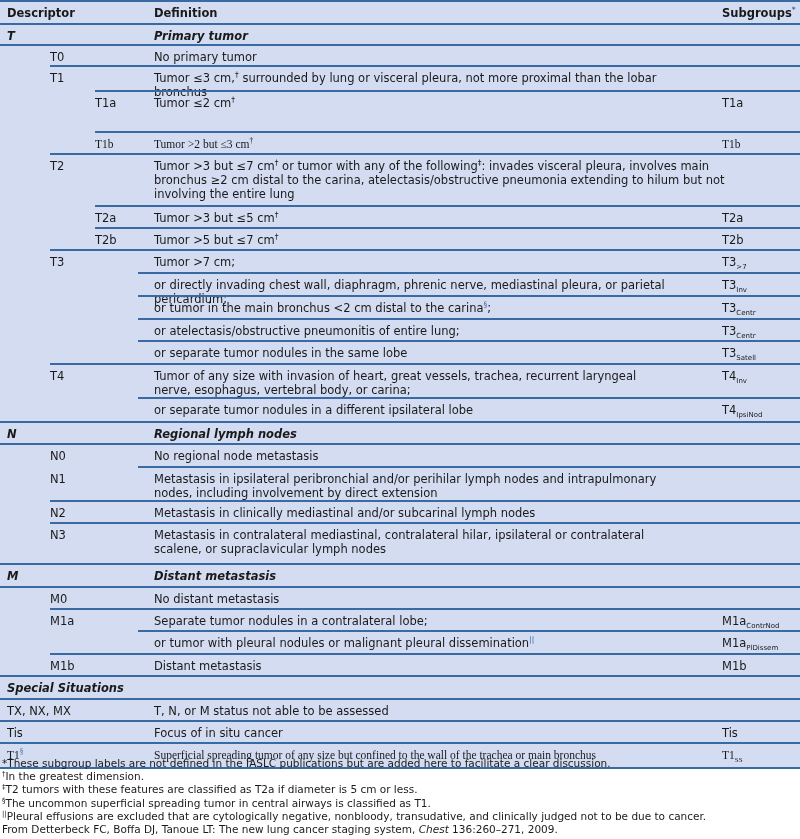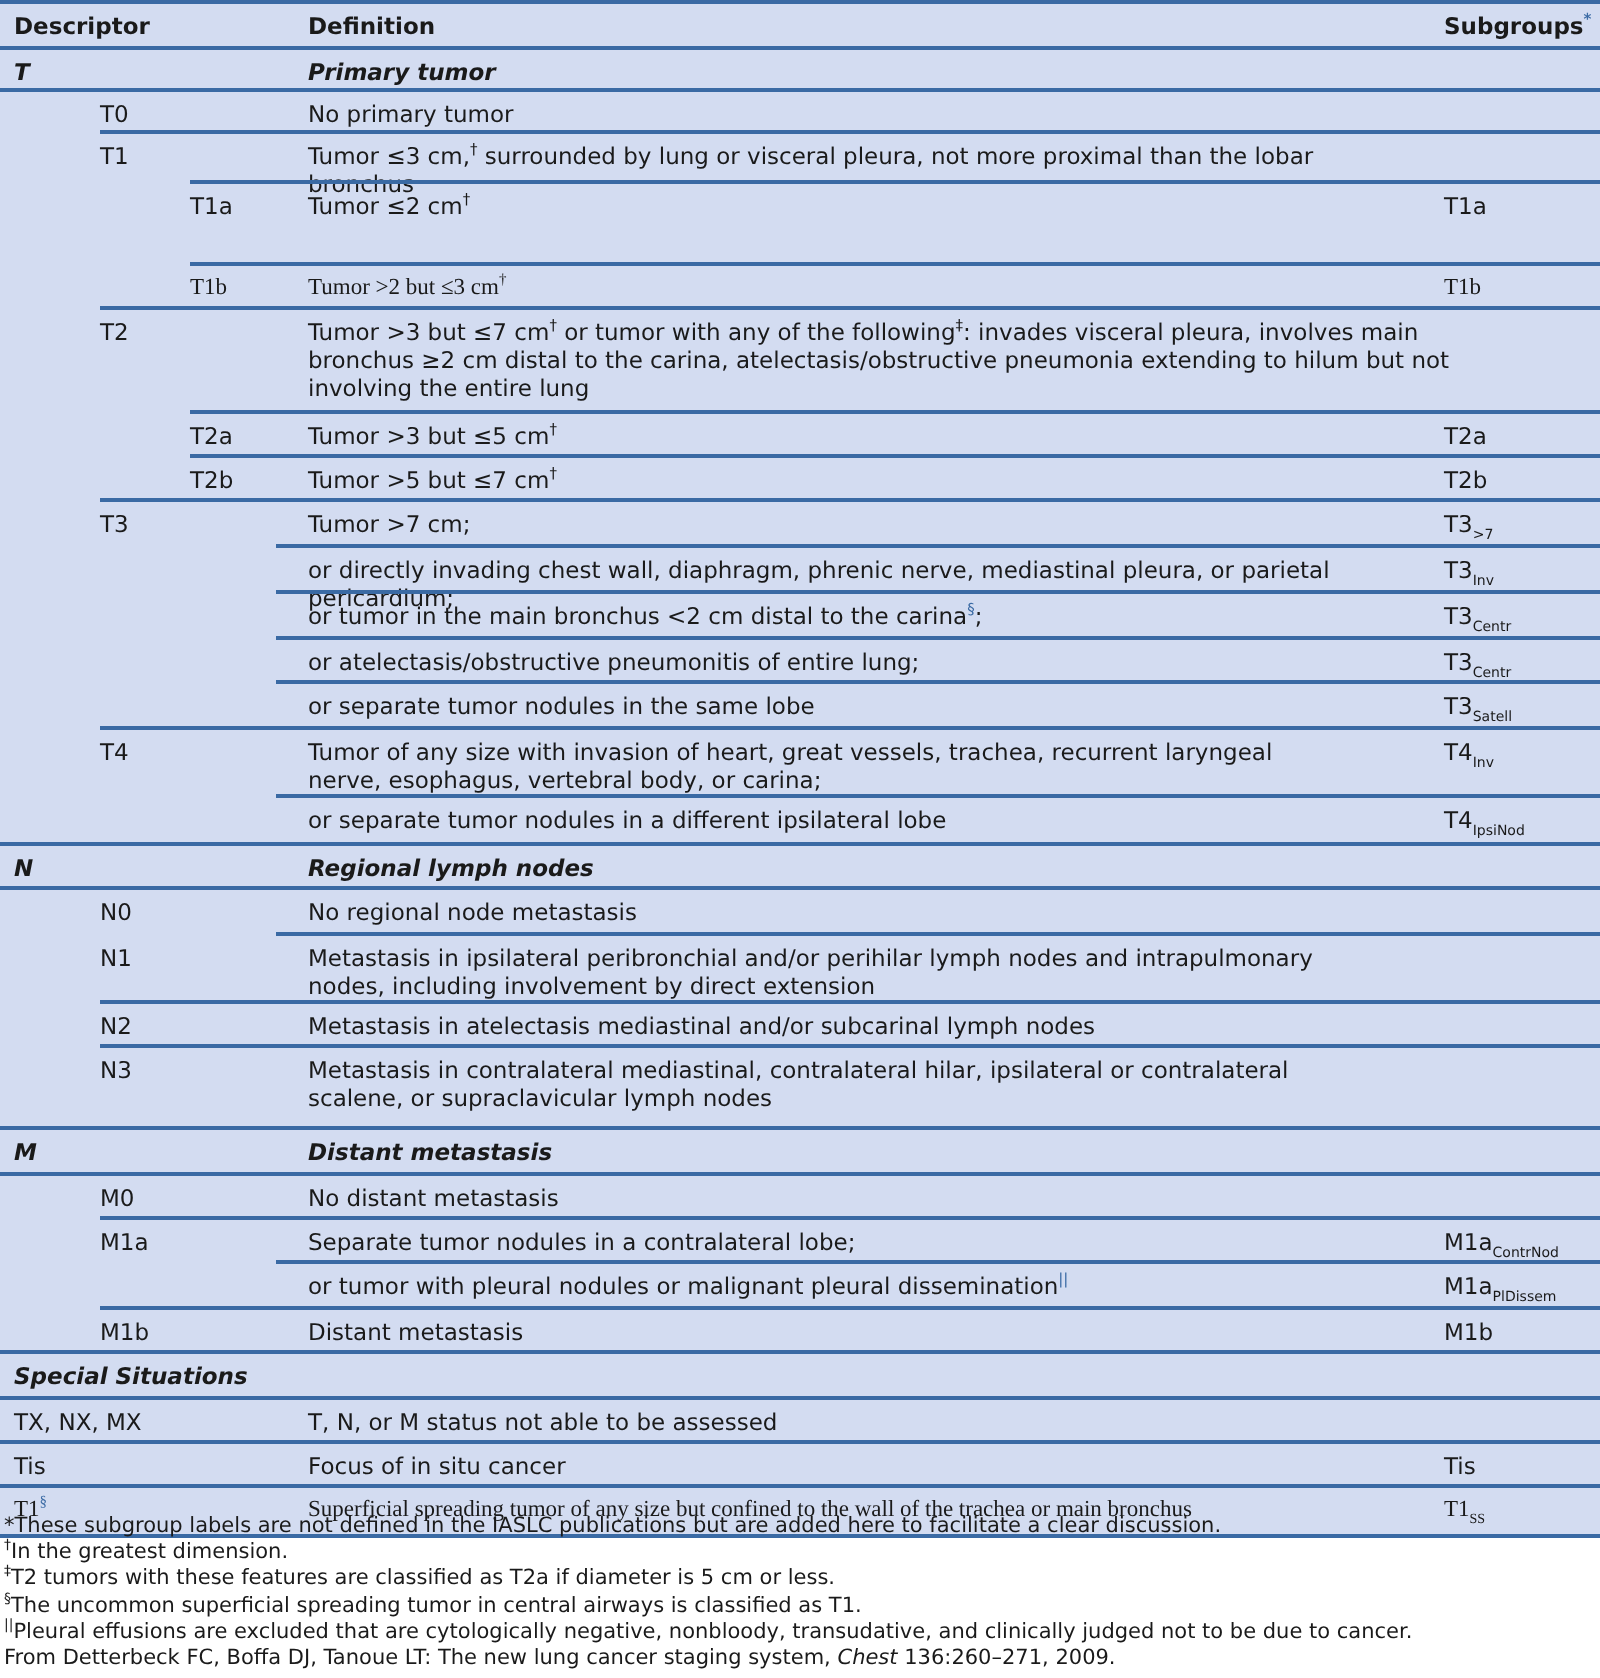--- a/index.html
+++ b/index.html
@@ -151,21 +151,21 @@
   </div>
 
   <div class="row" style="height:34px;">
     <span class="c c-desc1">N1</span>
     <span class="c c-def" style="width:530px;">Metastasis in ipsilateral peribronchial and/or perihilar lymph nodes and intrapulmonary nodes, including involvement by direct extension</span>
     <div class="line l1"></div>
   </div>
 
   <div class="row" style="height:22px;">
     <span class="c c-desc1">N2</span>
-    <span class="c c-def">Metastasis in atelectasis mediastinal and/or subcarinal lymph nodes</span>
+    <span class="c c-def">Metastasis in clinically mediastinal and/or subcarinal lymph nodes</span>
     <div class="line l1"></div>
   </div>
 
   <div class="row" style="height:41px;">
     <span class="c c-desc1">N3</span>
     <span class="c c-def" style="width:540px;">Metastasis in contralateral mediastinal, contralateral hilar, ipsilateral or contralateral scalene, or supraclavicular lymph nodes</span>
     <div class="line full"></div>
   </div>
 
   <div class="row sect" style="height:23px;">

